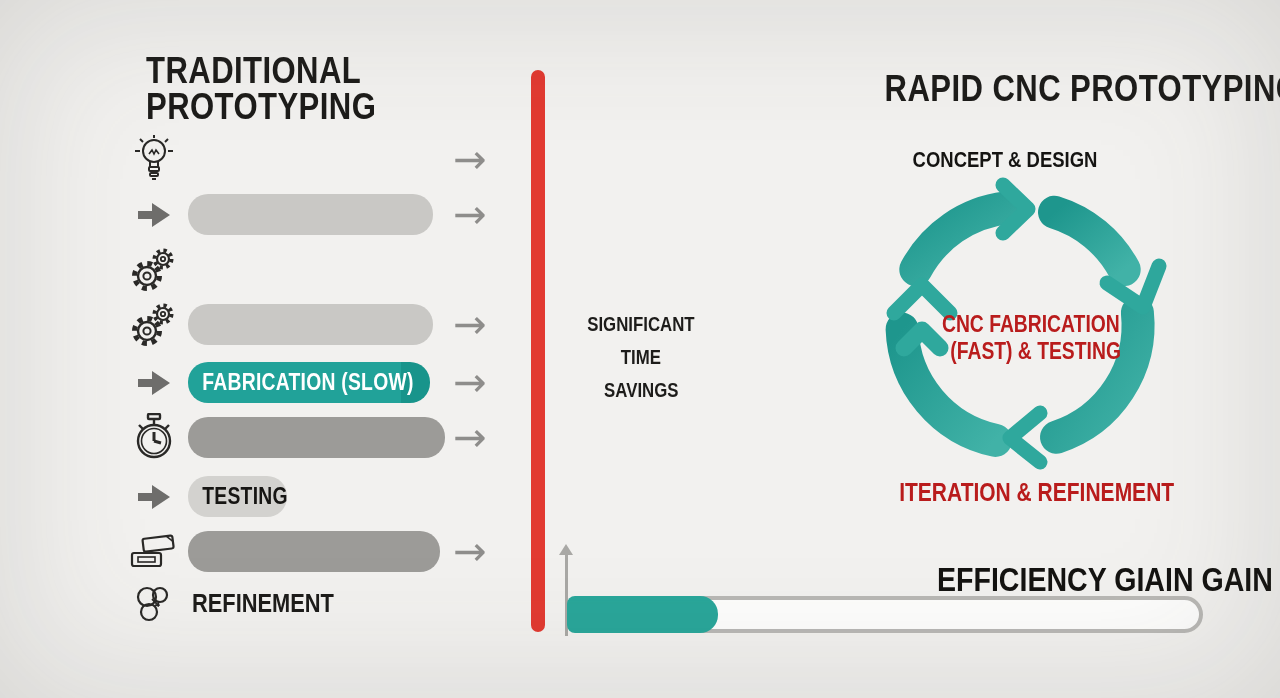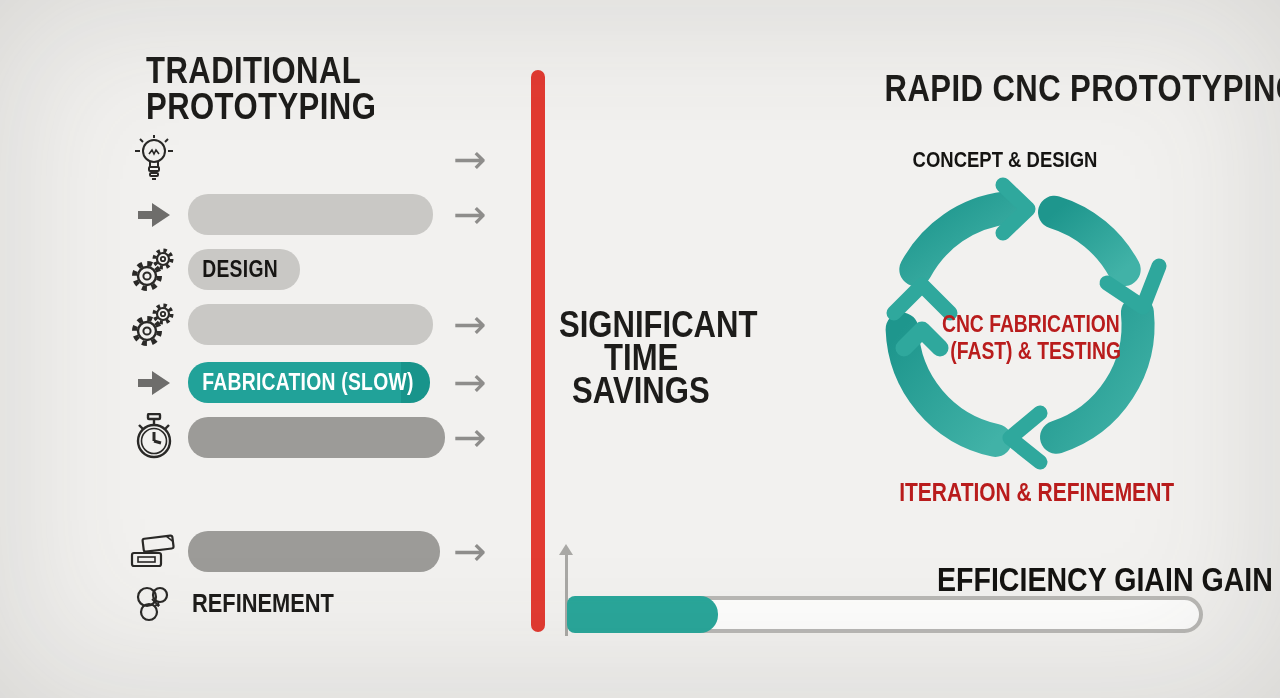--- a/index.html
+++ b/index.html
@@ -49,21 +49,21 @@
   }
   .refine-label { position:absolute; left:192px; top:5px; font-size:26px; font-weight:bold; color:#1d1c1a; }
 
   
   .divider {
     position:absolute; left:531px; top:70px; width:14px; height:562px;
     background:#e23a31; border-radius:7px;
   }
   .mid-caption {
     position:absolute; left:540px; top:308px; width:202px;
-    text-align:center; font-size:37px; font-weight:bold; color:#1d1c1a; line-height:33px;
+    text-align:center; font-size:20px; font-weight:bold; color:#1d1c1a; line-height:33px;
   }
 
   
   .rapid-title {
     position:absolute; left:845px; top:68px; width:390px; text-align:center;
     font-size:37px; font-weight:bold; color:#1d1c1a; letter-spacing:.5px;
   }
   .cycle-top-label    { position:absolute; left:855px; top:147px; width:300px; text-align:center; font-size:22px; font-weight:bold; color:#151412; }
   .cycle-bottom-label { position:absolute; left:873px; top:478px; width:300px; text-align:center; font-size:25px; font-weight:bold; color:#b91c1c; }
   .cycle-center-label { position:absolute; left:903px; top:311px; width:234px; text-align:right; font-size:23px; font-weight:bold; color:#b91c1c; line-height:27px; }
@@ -137,23 +137,20 @@
     <span class="icon">
       <svg class="ic" width="46" height="46" viewBox="0 0 46 46" fill="none" stroke="#2a2927">
         <circle cx="16" cy="29" r="12.5" stroke-width="5" stroke-dasharray="4.9 4.9"></circle>
         <circle cx="16" cy="29" r="9" stroke-width="2.4"></circle>
         <circle cx="16" cy="29" r="3.6" stroke-width="2"></circle>
         <circle cx="32" cy="12" r="8.5" stroke-width="4" stroke-dasharray="3.3 3.4"></circle>
         <circle cx="32" cy="12" r="6" stroke-width="2.2"></circle>
         <circle cx="32" cy="12" r="2.2" stroke-width="1.8"></circle>
       </svg>
     </span>
-    <div class="bar light w-short">
-      <span class="bar-label cond">DESIGN</span>
-    </div>
   </div>
 
   <div class="trow" style="top:304px">
     <span class="icon">
       <svg class="ic" width="46" height="46" viewBox="0 0 46 46" fill="none" stroke="#2a2927">
         <circle cx="16" cy="29" r="12.5" stroke-width="5" stroke-dasharray="4.9 4.9"></circle>
         <circle cx="16" cy="29" r="9" stroke-width="2.4"></circle>
         <circle cx="16" cy="29" r="3.6" stroke-width="2"></circle>
         <circle cx="32" cy="12" r="8.5" stroke-width="4" stroke-dasharray="3.3 3.4"></circle>
         <circle cx="32" cy="12" r="6" stroke-width="2.2"></circle>
@@ -190,20 +187,30 @@
         <line x1="22" y1="28" x2="22" y2="19" stroke-width="3"></line>
         <line x1="22" y1="28" x2="29" y2="30" stroke-width="3"></line>
       </svg>
     </span>
     <div class="bar dark w-longer">
       <span class="bar-label cond"></span>
     </div>
     <span class="flow-arrow">→</span>
   </div>
 
+  <div class="trow" style="top:476px">
+    <span class="icon">
+      <svg class="ic" width="38" height="30" viewBox="0 0 34 30">
+          <path d="M1 11 H15 V3 L33 15 L15 27 V19 H1 Z" fill="#6e6d6b"></path>
+        </svg>
+    </span>
+    <div class="bar lighter w-short2">
+      <span class="bar-label cond">TESTING</span>
+    </div>
+  </div>
 
   <div class="trow" style="top:531px">
     <span class="icon">
       <svg class="ic" width="50" height="38" viewBox="0 0 50 38" fill="none" stroke="#2a2927" stroke-width="2.2">
         <g transform="rotate(-7 30 10)">
           <rect x="14" y="4" width="30" height="13" rx="2"></rect>
           <path d="M38 4 L44 10" stroke-width="1.6"></path>
         </g>
         <rect x="3" y="20" width="29" height="13" rx="2"></rect>
         <rect x="9" y="24" width="17" height="5" stroke-width="1.6"></rect>

